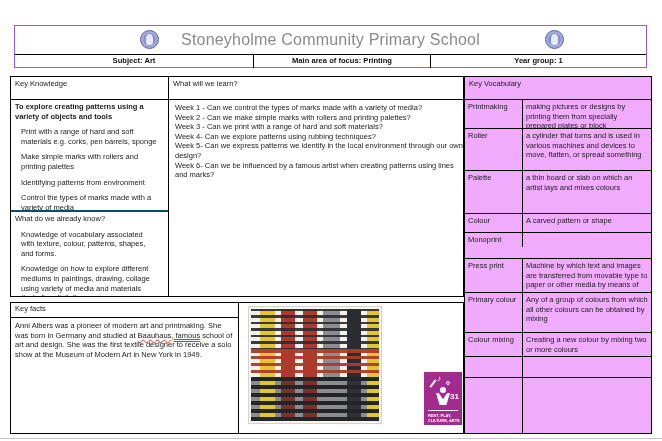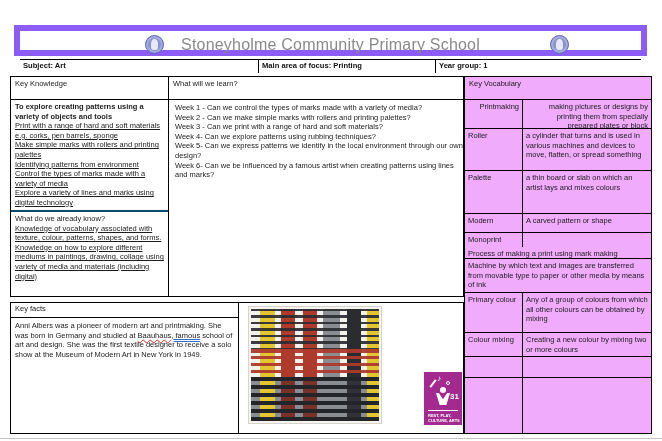--- a/index.html
+++ b/index.html
@@ -1,32 +1,32 @@
 <!DOCTYPE html>
 <html><head>
 <meta charset="utf-8">
 <style>
   html,body{margin:0;padding:0;background:#fff;}
   .page{position:relative;width:662px;height:441px;background:#ffffff;overflow:hidden;
         font-family:"Liberation Sans",sans-serif;color:#1c1c1c;font-size:7.5px;line-height:1.28;}
   .page-edge{position:absolute;left:0;top:438px;width:662px;height:1px;background:#c3c3c3;}
 
   
-  .header-table{position:absolute;left:14px;top:25px;width:633px;height:31px;border:6px solid #8b5cf6;box-sizing:border-box;background:#fff;}
+  .header-table{position:absolute;left:14px;top:25px;width:633px;height:43px;border:1px solid #8b5cf6;box-sizing:border-box;background:#fff;}
   .title-row{position:relative;height:28px;border-bottom:1px solid #000;}
   .school-title{position:absolute;left:0;top:4px;width:100%;text-align:center;
                 font-size:16px;color:#8a8a8a;letter-spacing:.2px;}
   .logo{position:absolute;top:4px;width:19px;height:19px;border-radius:50%;
         background:#8a93d2;border:1px solid #5f68b5;box-sizing:border-box;
         box-shadow:inset 0 0 0 2px rgba(255,255,255,.25);}
   .logo::after{content:"";position:absolute;left:5px;top:3px;width:7px;height:11px;
         background:rgba(255,255,255,.8);border-radius:45% 45% 35% 35%;}
   .logo-left{left:125px;} .logo-right{left:530px;}
   .meta-row{display:flex;height:13px;font-weight:bold;font-size:7.6px;color:#111;}
-  .meta-cell{padding:1px 3px;box-sizing:border-box;white-space:nowrap;overflow:hidden;}
+  .meta-cell{padding:1px 3px;box-sizing:border-box;white-space:nowrap;overflow:hidden;text-align:center;}
   .meta-1{width:239px;border-right:1px solid #000;}
   .meta-2{width:177px;border-right:1px solid #000;}
   .meta-3{flex:1;}
 
   
   .upper-table{position:absolute;left:10px;top:76px;width:454px;height:221px;border:1px solid #000;box-sizing:border-box;display:flex;background:#fff;}
   .kk-col{width:158px;border-right:1px solid #000;box-sizing:border-box;display:flex;flex-direction:column;}
   .cell-head{height:23px;border-bottom:1px solid #000;box-sizing:border-box;padding:2px 4px;}
   .kk-content{height:112px;border-bottom:2px solid #0c4a6e;box-sizing:border-box;padding:2px 4px;overflow:hidden;}
   .kk-already{flex:1;padding:2px 4px;overflow:hidden;}
@@ -79,21 +79,21 @@
   .i31-num{position:absolute;top:1px;right:3px;font-size:8px;font-weight:bold;line-height:8px;margin-top:20px;}
   .i31-brush{position:absolute;left:8px;top:7px;width:2px;height:9px;background:#fff;transform:rotate(38deg);}
   .i31-note{position:absolute;left:13px;top:2px;font-size:8px;line-height:9px;}
   .i31-ball{position:absolute;left:22px;top:9px;width:4px;height:4px;border:1px solid #fff;border-radius:50%;box-sizing:border-box;}
   .i31-head{position:absolute;left:16px;top:15px;width:6px;height:6px;background:#fff;border-radius:50%;}
   .i31-body{position:absolute;left:12px;top:21px;width:14px;height:12px;background:#fff;
             clip-path:polygon(0 0,20% 0,50% 52%,80% 0,100% 0,74% 100%,26% 100%);}
   .i31-rule{position:absolute;left:4px;right:4px;top:38px;height:1px;background:#fff;}
   .i31-caption{position:absolute;left:4px;top:41px;font-size:4px;line-height:5px;font-weight:bold;}
 
-  .kk-line{margin:0;text-decoration:underline;} .week-line{margin:0;}
+  .kk-line{margin:6px;} .week-line{margin:0;}
 </style>
 </head>
 <body>
 
 <div class="page">
 
   <div class="header-table">
     <div class="title-row">
       <span class="logo logo-left"></span>
       <div class="school-title">Stoneyholme Community Primary School</div>
@@ -136,41 +136,41 @@
           <div class="week-line">Week 4- Can we explore patterns using rubbing techniques?</div>
           <div class="week-line">Week 5- Can we express patterns we identify in the local environment through our own design?</div>
           <div class="week-line">Week 6- Can we be influenced by a famous artist when creating patterns using lines and marks?</div>
         </div>
     </div>
   </div>
 
   <div class="vocab-table">
     <div class="vocab-head">Key Vocabulary</div>
     <div style="display:flex;flex-direction:column;flex:1;">
-        <div class="vrow" style="height: 29px; text-align: right;">
+        <div class="vrow" style="height: 29px;">
           <div class="vterm">Printmaking</div>
           <div class="vdef">making pictures or designs by printing them from specially prepared plates or block</div>
         </div>
         <div class="vrow" style="height: 42px;">
           <div class="vterm">Roller</div>
           <div class="vdef">a cylinder that turns and is used in various machines and devices to move, flatten, or spread something</div>
         </div>
         <div class="vrow" style="height: 43px;">
           <div class="vterm">Palette</div>
           <div class="vdef">a thin board or slab on which an artist lays and mixes colours</div>
         </div>
         <div class="vrow" style="height: 19px;">
-          <div class="vterm">Modern</div>
+          <div class="vterm">Colour</div>
           <div class="vdef">A carved pattern or shape</div>
         </div>
         <div class="vrow" style="height: 26px; flex-direction: column;">
           <div class="vterm">Monoprint</div>
-          <div class="vdef">Process of making a print using mark making</div>
         </div>
         <div class="vrow" style="height: 34px;">
+          <div class="vterm">Press print</div>
           <div class="vdef">Machine by which text and images are transferred from movable type to paper or other media by means of ink</div>
         </div>
         <div class="vrow" style="height: 40px;">
           <div class="vterm">Primary colour</div>
           <div class="vdef">Any of a group of colours from which all other colours can be obtained by mixing</div>
         </div>
         <div class="vrow" style="height: 24px;">
           <div class="vterm">Colour mixing</div>
           <div class="vdef">Creating a new colour by mixing two or more colours</div>
         </div>

